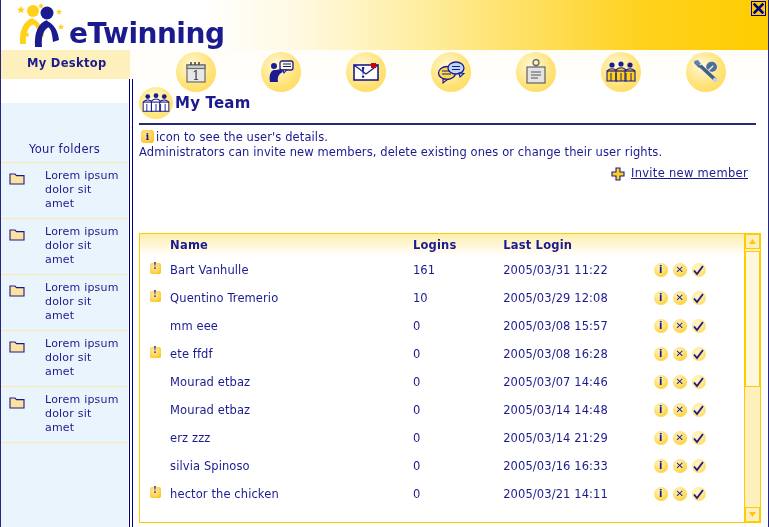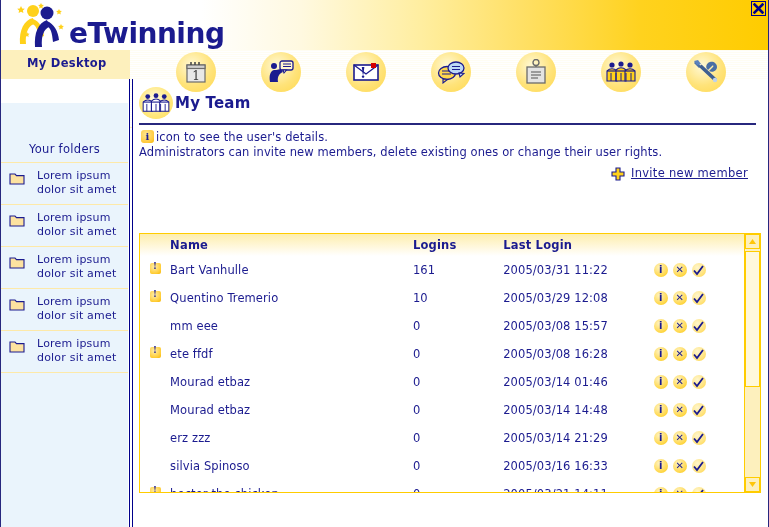--- a/index.html
+++ b/index.html
@@ -106,21 +106,21 @@
     margin-top: 24px;
   }
   .sb-div-a { position: absolute; left: 128px; top: 79px; width: 1px; height: 448px; background: #00008b; }
   .sb-div-b { position: absolute; left: 131px; top: 79px; width: 1px; height: 448px; background: #00008b; }
 
   .sb-title {
     text-align: center; font-size: 11.5px; color: #1b1b8f;
     padding-top: 39px; padding-bottom: 6px; letter-spacing: 0.3px;
   }
   .sb-item {
-    display: flex; align-items: flex-start; gap: 12px;
+    display: flex; align-items: flex-start; gap: 20px;
     padding: 6px 6px 7px 8px;
     border-top: 1px solid #fde9a8;
     cursor: pointer;
   }
   .sb-item:last-child { border-bottom: 1px solid #fde9a8; }
   .sb-ico { flex: 0 0 auto; margin-top: 1px; }
   .sb-lbl {
     font-size: 11px; color: #1b1b8f; line-height: 14px;
     letter-spacing: 0.2px;
   }
@@ -166,21 +166,21 @@
     gap: 6px; margin: 6px 20px 0 0;
   }
   .plus-ico { width: 14px; height: 14px; }
   .invite-lbl {
     font-size: 11.5px; color: #1b1b8f; text-decoration: underline;
     cursor: pointer; letter-spacing: 0.3px;
   }
 
   
   .panel {
-    position: absolute; left: 6px; top: 154px; width: 622px; height: 260px;
+    position: absolute; left: 6px; top: 154px; width: 622px; height: 290px;
     border: 1px solid #ffcc00;
     background: #ffffff;
     display: flex;
   }
   .panel-inner { flex: 1 1 auto; overflow: hidden; position: relative; }
   table.team { width: 100%; border-collapse: collapse; table-layout: fixed; }
   table.team th {
     background: linear-gradient(to bottom, #fdeeae 0%, #fff8de 60%, #ffffff 100%);
     font-size: 11.5px; color: #1b1b8f; text-align: left;
     font-weight: bold; height: 22px; padding: 0;
@@ -560,21 +560,21 @@
                         <path d="M1 5.5 L4 9 L10 1" fill="none" stroke="#1b1b8f" stroke-width="1.8"></path>
                       </svg>
                     </span>
                   </span>
                 </td>
               </tr>
               <tr>
                 <td class="c-flag"></td>
                 <td class="c-name">Mourad etbaz</td>
                 <td class="c-logins">0</td>
-                <td class="c-last">2005/03/14 01:46</td>
+                <td class="c-last">2005/03/07 14:46</td>
                 <td class="c-act">
                   <span class="acts">
                     <span class="act ">
                       <span>i</span>
                     </span>
                     <span class="act ">
                       <span>✕</span>
                     </span>
                     <span class="act chk">
                       <svg width="11" height="11" viewBox="0 0 11 11">

